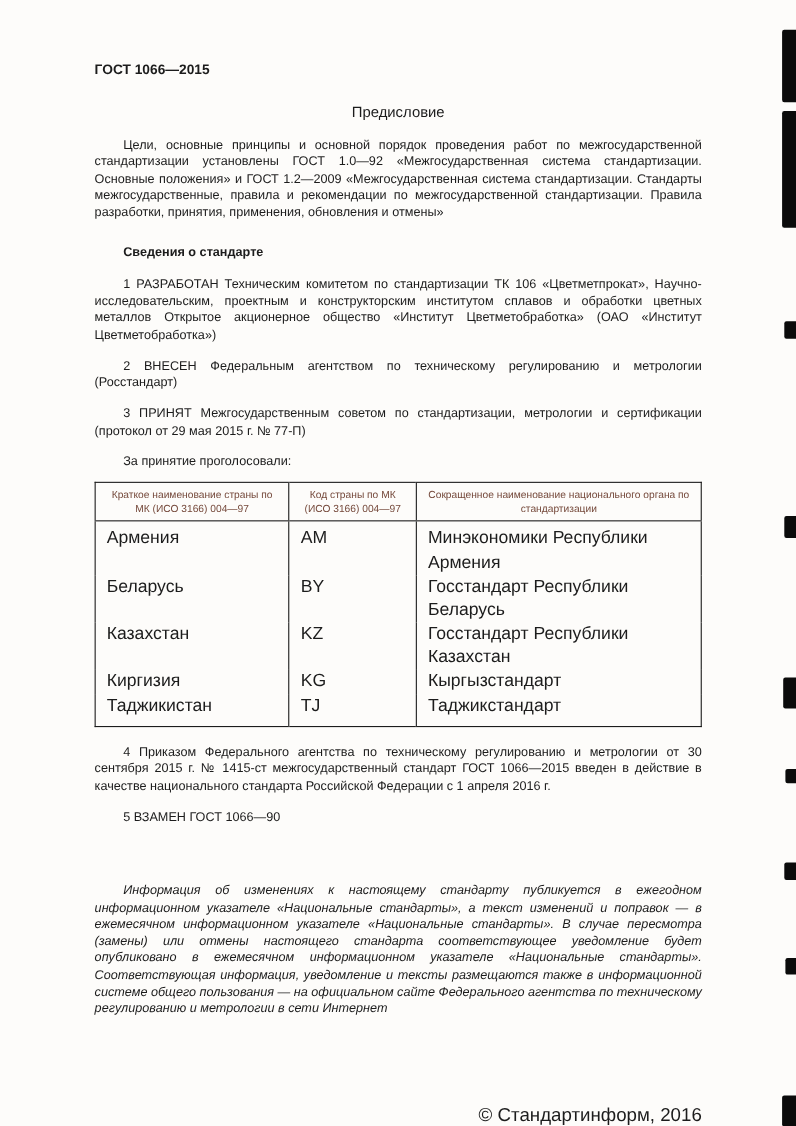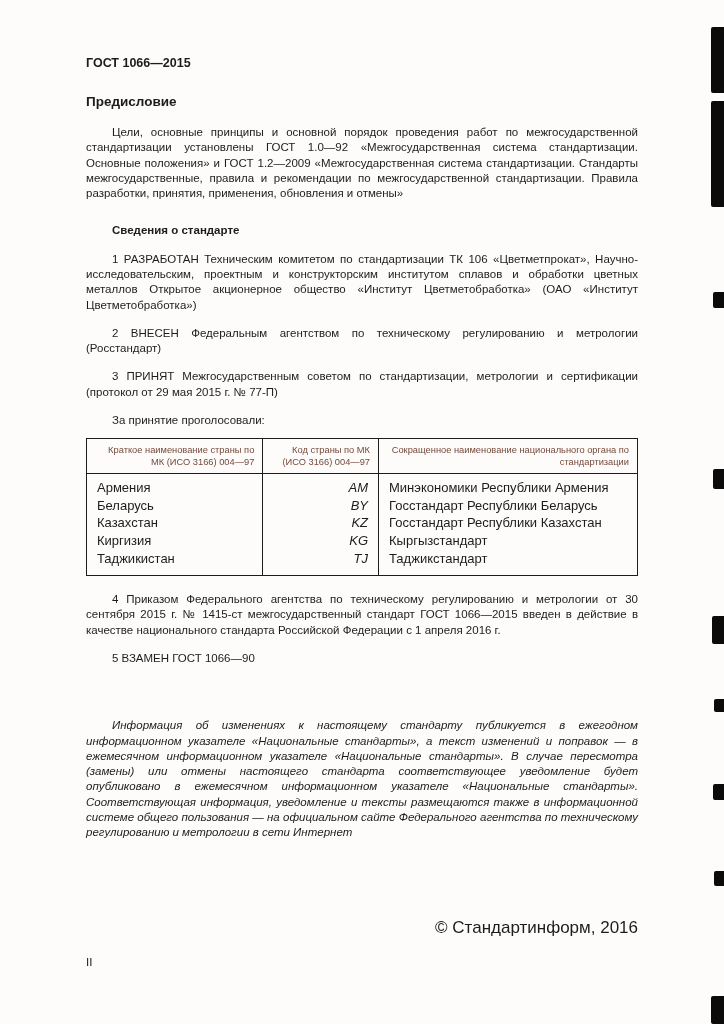--- a/index.html
+++ b/index.html
@@ -19,22 +19,22 @@
   .content {
     padding: 56px 86px 0 86px;
   }
   .doc-code {
     font-weight: bold;
     font-size: 12.5px;
     margin-bottom: 24px;
   }
   .title {
     font-size: 13.5px;
-    font-weight: bold;
-    text-align: left;
+    font-weight: normal;
+    text-align: center;
     margin: 0 0 16px 0;
   }
   .para {
     font-size: 11.5px;
     line-height: 1.33;
     text-align: justify;
     text-indent: 26px;
     margin: 0 0 13px 0;
   }
   .para-intro { margin-bottom: 22px; }
@@ -47,41 +47,41 @@
     width: 100%;
     border-collapse: collapse;
     border: 1.2px solid #1c1c1c;
     margin: 0 0 16px 0;
   }
   table.vote-table th {
     font-weight: normal;
     font-size: 9.3px;
     line-height: 1.3;
     color: var(--table-header-text, #75493b);
-    text-align: right;
+    text-align: center;
     vertical-align: middle;
     padding: 5px 8px;
     border-bottom: 1.2px solid #1c1c1c;
   }
   table.vote-table th + th,
   table.vote-table td + td {
     border-left: 1.2px solid #1c1c1c;
   }
   table.vote-table td {
-    font-size: 13px;
+    font-size: 16px;
     line-height: 1.35;
     padding: 0px 10px;
     vertical-align: top;
   }
   table.vote-table tbody tr:first-child td { padding-top: 5px; }
   table.vote-table tbody tr:last-child td { padding-bottom: 8px; }
   table.vote-table col.c1 { width: 32%; }
   table.vote-table col.c2 { width: 21%; }
   table.vote-table col.c3 { width: 47%; }
-  td.code-cell { text-align: right; font-style: italic; }
+  td.code-cell { text-align: left; }
   .clause5 { margin-bottom: 52px; }
   .notice {
     font-style: italic;
     margin-bottom: 0;
   }
   .copyright {
     font-size: 17px;
     text-align: right;
     margin: 78px 0 18px 0;
   }

